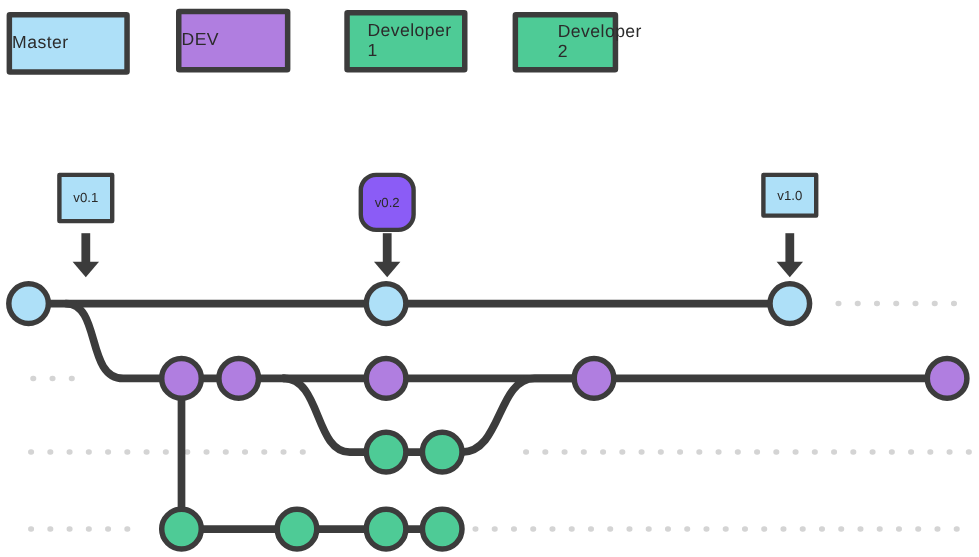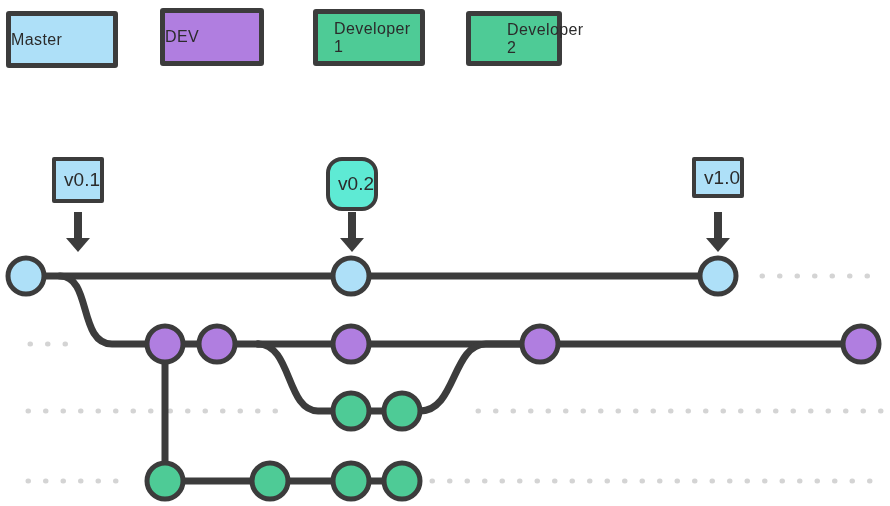--- a/index.html
+++ b/index.html
@@ -36,22 +36,22 @@
     color: #2b2b2b;
     letter-spacing: 0.4px;
   }
   .tag-box {
     position: absolute;
     box-sizing: border-box;
     border: 4px solid #3c3c3c;
     border-radius: 2px;
     display: flex;
     align-items: center;
-    justify-content: flex-end;
-    font-size: 19px;
+    justify-content: center;
+    font-size: 12px;
     color: #2b2b2b;
   }
 </style>
 </head>
 <body>
 
 <div id="canvas">
 
   <svg id="graph" viewBox="0 0 890 506" xmlns="http://www.w3.org/2000/svg">
     <g id="dotted-layer">
@@ -113,21 +113,21 @@
         <span>Developer 1</span>
       </div>
       <div class="legend-box" style="left: 466px; top: 11px; width: 96px; height: 55px; background: rgb(78, 203, 150); padding-left: 36px;">
         <span>Developer 2</span>
       </div>
     </div>
   <div id="tag-layer">
       <div class="tag-box" style="left: 52px; top: 157px; width: 52px; height: 46px; background: rgb(174, 224, 248);">
         <span>v0.1</span>
       </div>
-      <div class="tag-box" style="left: 326px; top: 157px; width: 52px; height: 54px; background: #5eead4; border-radius: 16px;">
+      <div class="tag-box" style="left: 326px; top: 157px; width: 52px; height: 54px; background: #8b5cf6; border-radius: 16px;">
         <span>v0.2</span>
       </div>
       <div class="tag-box" style="left: 692px; top: 157px; width: 52px; height: 41px; background: rgb(174, 224, 248);">
         <span>v1.0</span>
       </div>
     </div>
 
 </div>
 
 </body></html>

